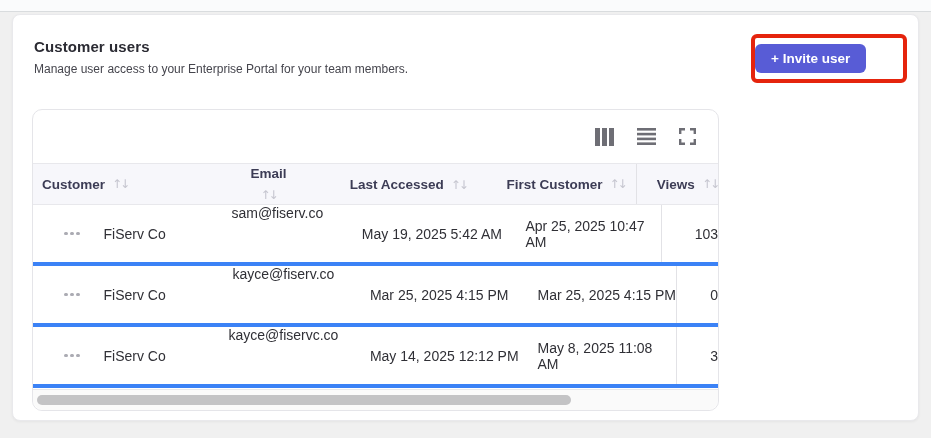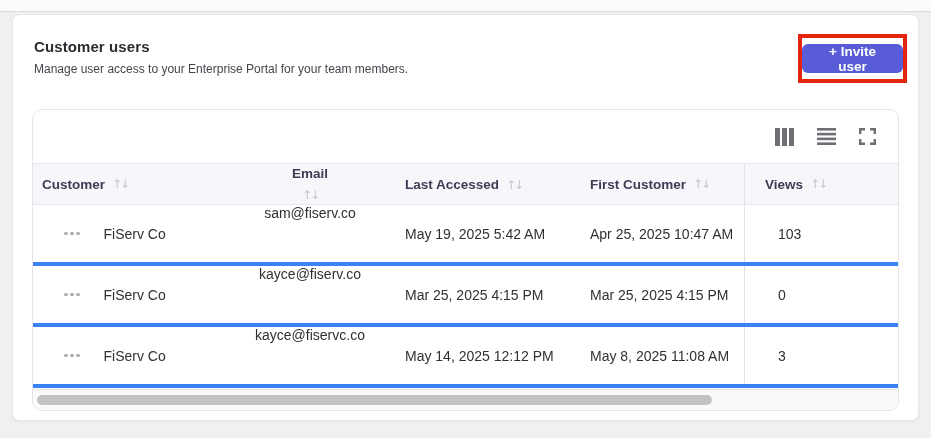--- a/index.html
+++ b/index.html
@@ -13,29 +13,29 @@
 
   .card { position:absolute; left:12px; top:14px; width:907px; height:407px;
     background:#ffffff; border:1px solid #e9e9ec; border-radius:8px;
     box-shadow:0 1px 3px rgba(0,0,0,0.05); }
 
   .card-header { padding:23px 21px 0 21px; }
   .page-title { font-size:15px; font-weight:700; color:#2b2b33; letter-spacing:0.1px; }
   .page-subtitle { margin-top:7px; font-size:12px; color:#45454d; }
 
   
-  .annotation-box { position:absolute; top:19px; right:11px; width:109px; height:49px;
-    border:4px solid #e5240d; border-radius:0;
+  .annotation-box { position:absolute; top:19px; right:11px; width:156px; height:49px;
+    border:4px solid #e5240d; border-radius:6px;
     display:flex; align-items:center; justify-content:flex-start; }
   .invite-btn { background:#585cd6; color:#ffffff; border:none; border-radius:6px;
     height:29px; padding:0 16px; font-size:13.5px; font-weight:700;
     font-family:"Liberation Sans",sans-serif; cursor:pointer; }
 
   
-  .grid { position:absolute; left:19px; top:94px; width:867px; height:302px;
+  .grid { position:absolute; left:19px; top:94px; width:687px; height:302px;
     border:1px solid #e5e5e9; border-radius:10px; background:#fff; }
 
   .grid-toolbar { height:53px; display:flex; align-items:center;
     justify-content:flex-end; gap:23px; padding-right:22px; }
   .tool-icon { display:flex; align-items:center; justify-content:center;
     color:#6e6e75; cursor:pointer; }
   .tool-icon svg { display:block; }
 
   .hrow { display:flex; height:42px; background:#f7f7fb;
     border-top:1px solid #e8e8ec; border-bottom:1px solid #e8e8ec; align-items:center; }

